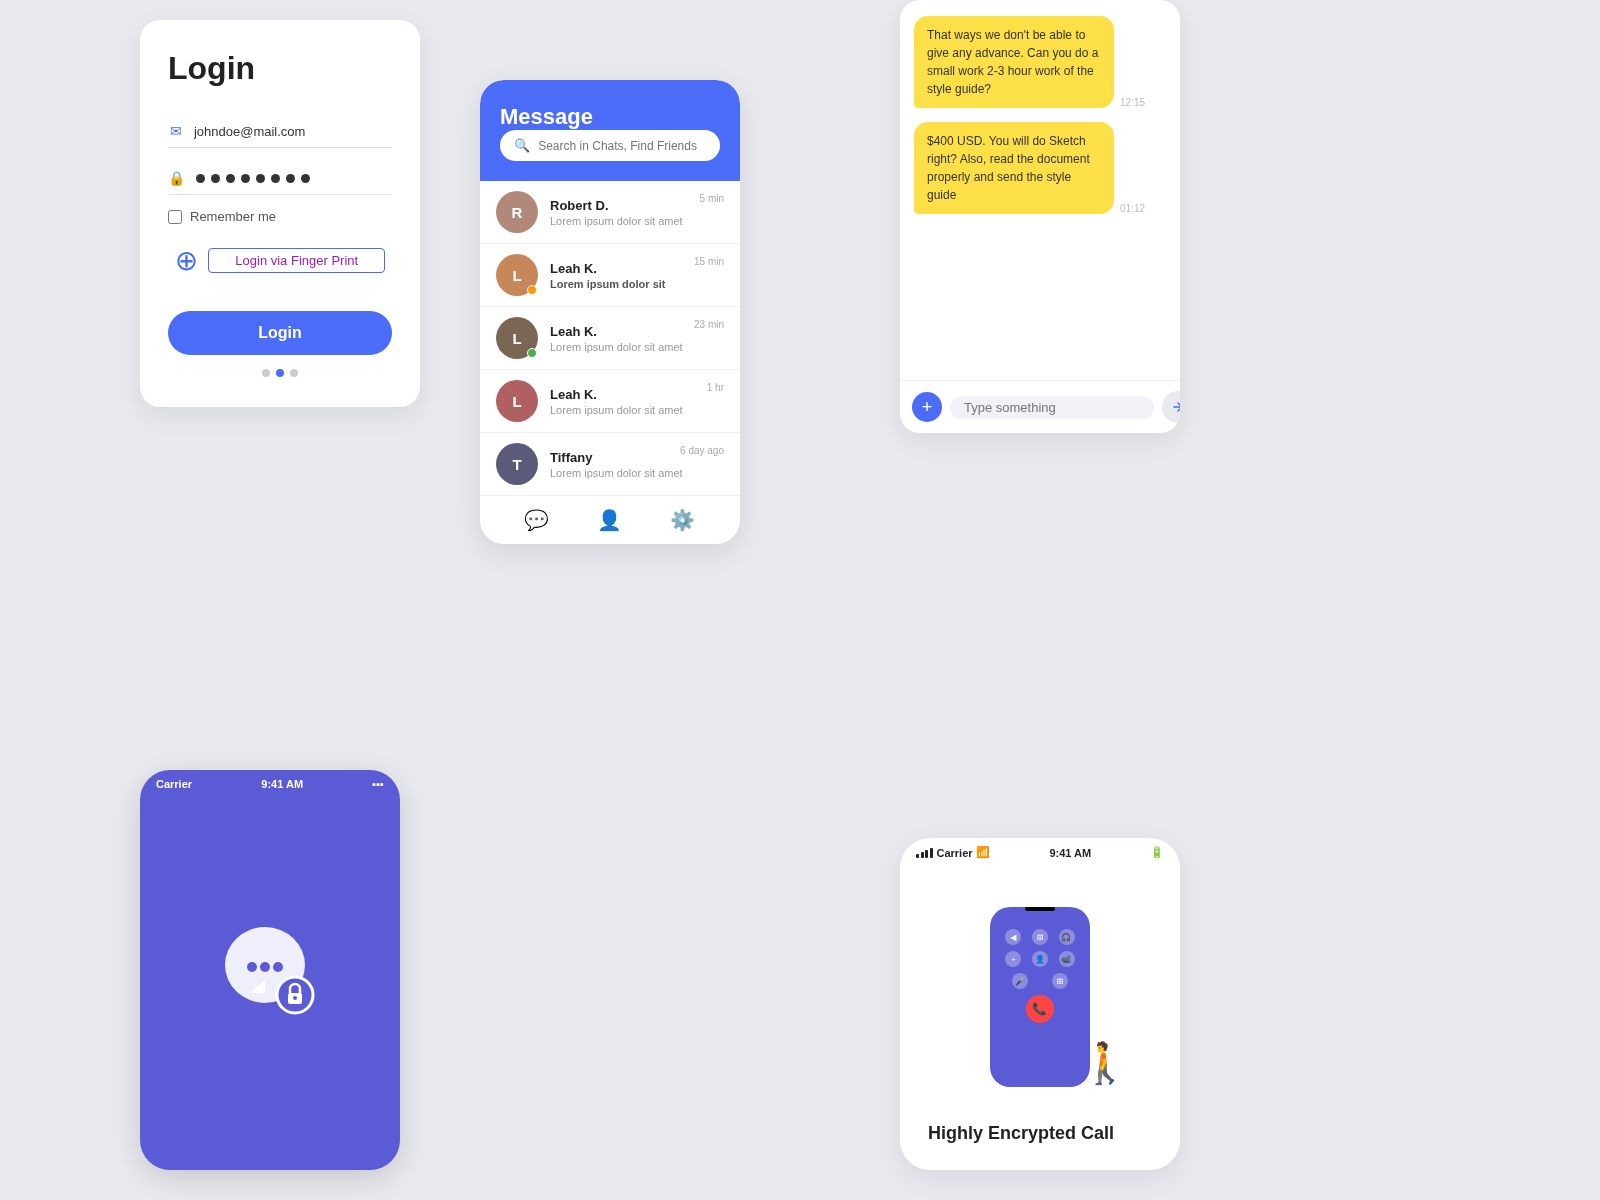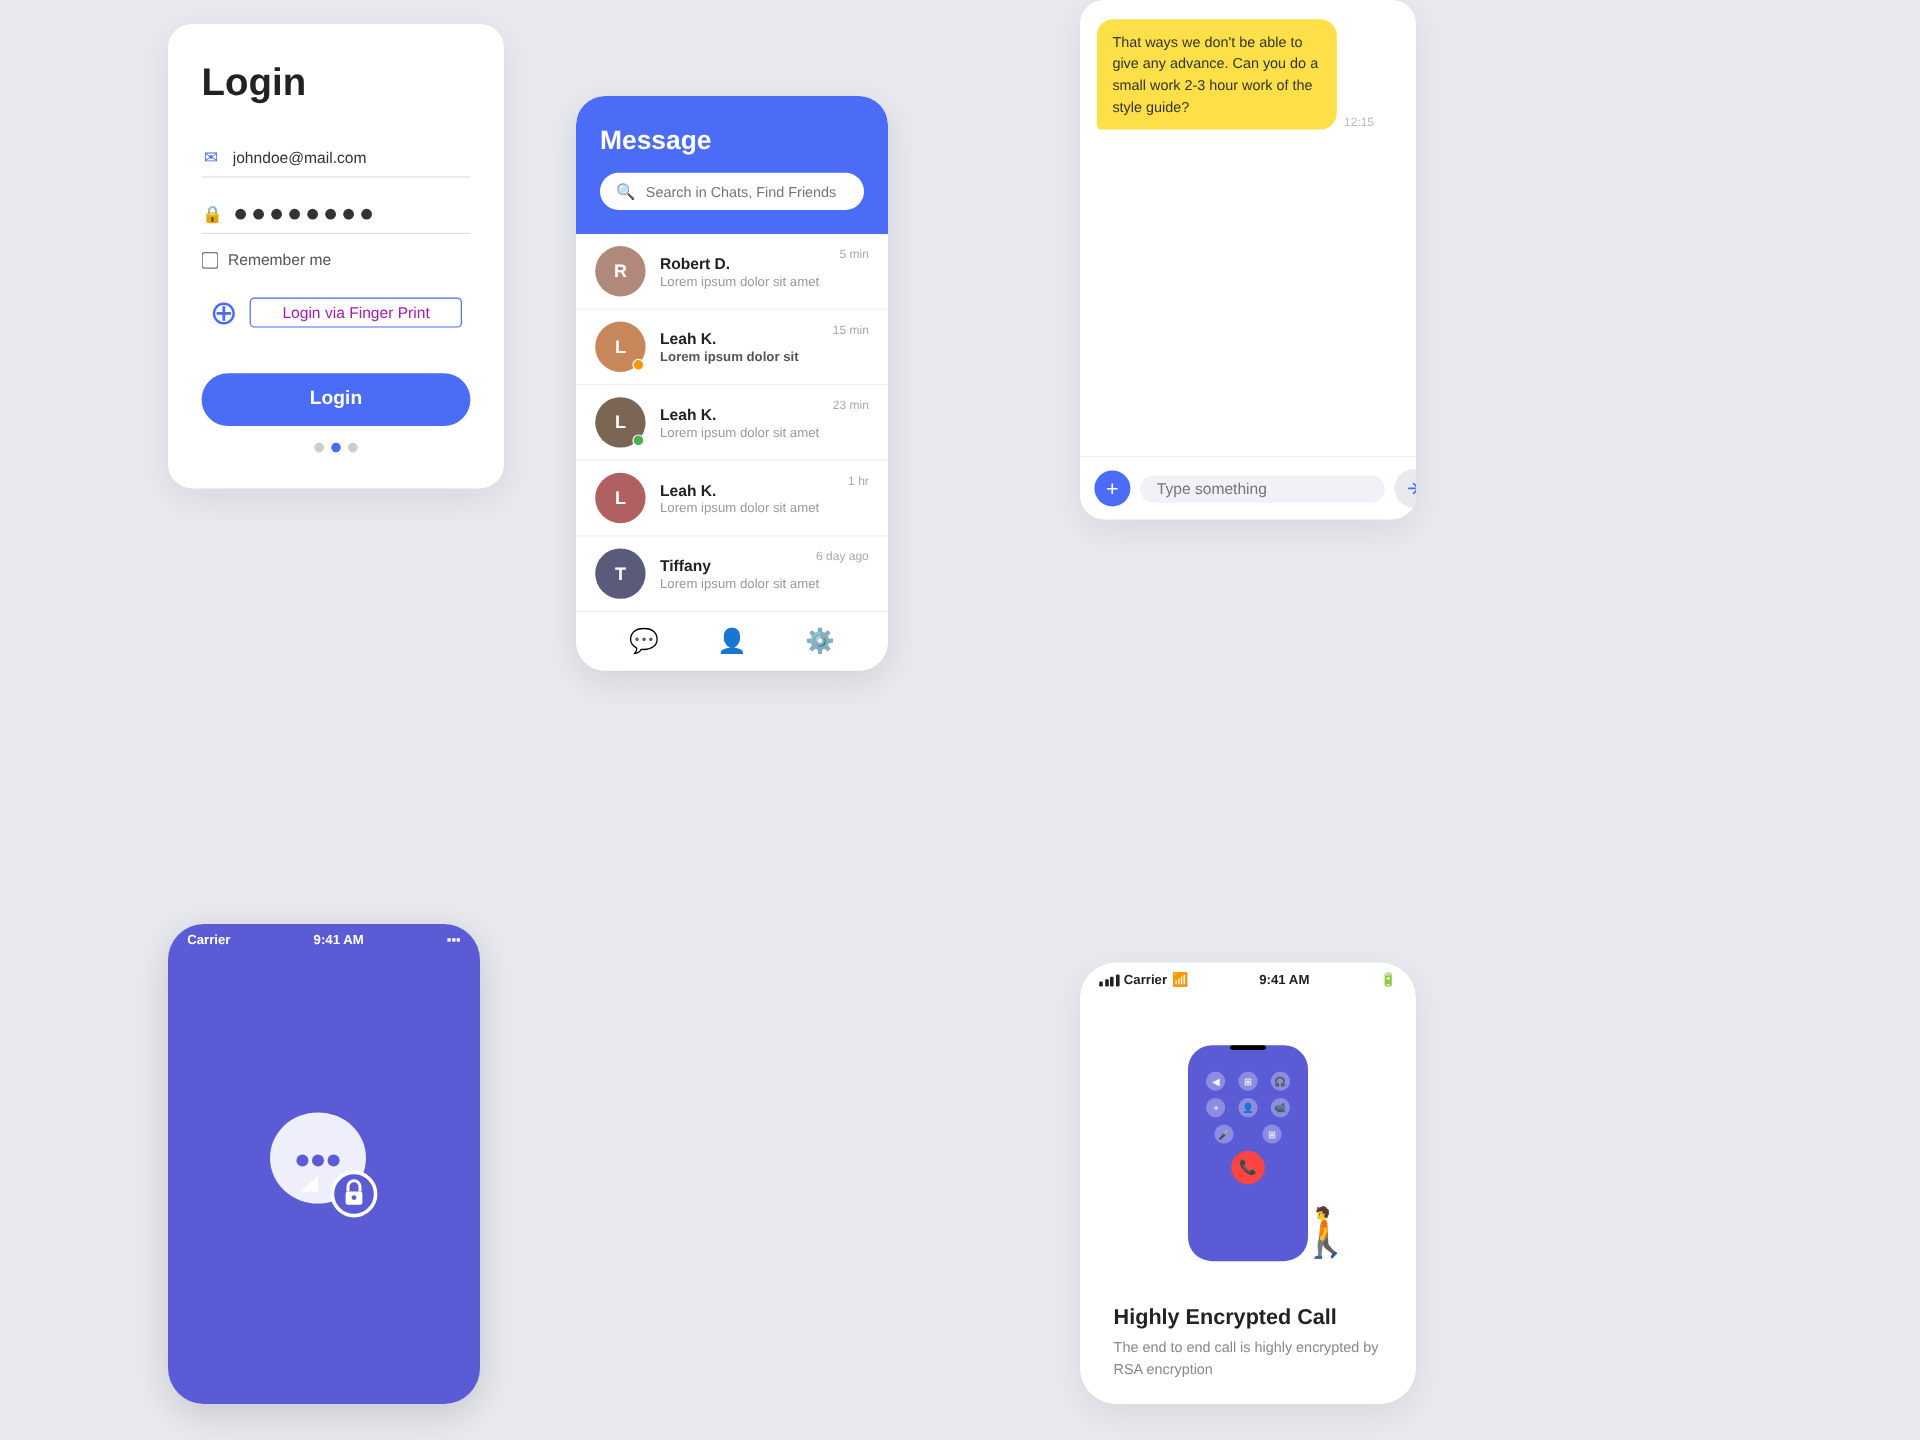--- a/index.html
+++ b/index.html
@@ -121,21 +121,20 @@
     }
     .message-header {
       background: #4a6cf7;
       padding: 24px 20px 20px;
       border-radius: 24px 24px 0 0;
     }
     .message-header-title {
       color: white;
       font-size: 22px;
       font-weight: 700;
-      margin-bottom: 14px;
     }
     .message-search {
       background: white;
       border-radius: 25px;
       display: flex;
       align-items: center;
       padding: 8px 14px;
       gap: 8px;
     }
     .message-search input {
@@ -508,20 +507,24 @@
 
 <div class="chat-detail-card" style="right: 420px; top: 0px;">
   <div class="chat-messages">
 
     <div class="chat-msg-row">
       <div class="chat-bubble">That ways we don't be able to give any advance. Can you do a small work 2-3 hour work of the style guide?</div>
       <div class="chat-time">12:15</div>
     </div>
 
 
+    <div class="chat-msg-row">
+      <div class="chat-bubble">$400 USD. You will do Sketch right? Also, read the document properly and send the style guide</div>
+      <div class="chat-time">01:12</div>
+    </div>
   </div>
 
   <div class="chat-input-bar">
     <div class="chat-add-btn">+</div>
     <input class="chat-input-field" type="text" placeholder="Type something" style="">
     <div class="chat-send-btn">
       <svg viewBox="0 0 24 24" fill="none" stroke="#4a6cf7" stroke-width="2.5" stroke-linecap="round" stroke-linejoin="round">
         <line x1="5" y1="12" x2="19" y2="12"></line>
         <polyline points="12 5 19 12 12 19"></polyline>
       </svg>
@@ -589,15 +592,14 @@
           <div class="phone-red-btn">📞</div>
         </div>
       </div>
 
       <div style="position:absolute;right:-40px;bottom:0;font-size:40px;">🚶</div>
     </div>
   </div>
 
   <div class="encrypted-text-section">
     <div class="encrypted-title">Highly Encrypted Call</div>
-    <div class="encrypted-desc">The end to end call is highly encrypted by RSA encryption</div>
   </div>
 </div>
 
 </body></html>

